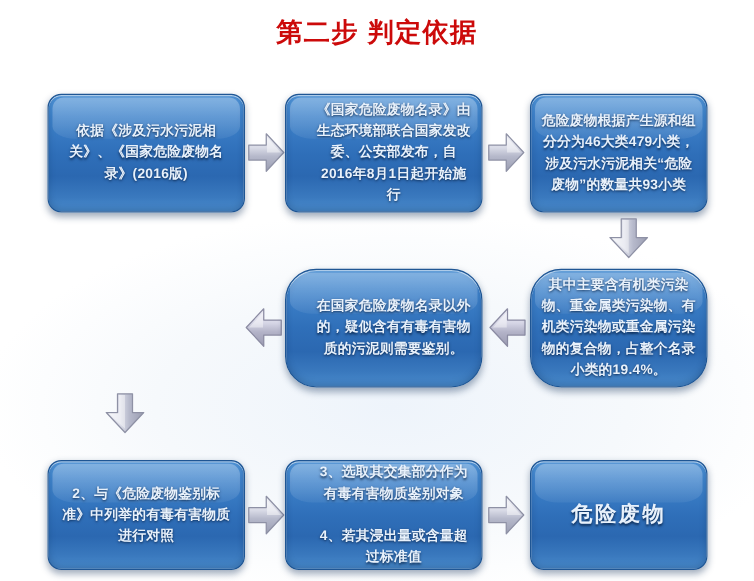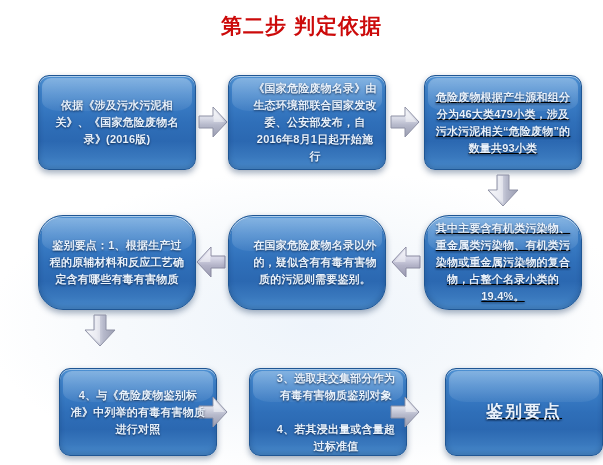--- a/index.html
+++ b/index.html
@@ -73,24 +73,24 @@
   .node .txt.big{
     font-size:17px;
     line-height:22px;
     letter-spacing:2px;
   }
   .node .txt.multi{ line-height:17px; }
 
   
   .c1{left:38px;  width:158px;}
   .c2{left:228px; width:158px;padding-left:24px;}
-  .c3{left:424px; width:158px;text-decoration:underline;}
+  .c3{left:424px; width:142px;}
   .r1{top:75px;  height:95px;}
   .r2{top:215px; height:95px;border-radius:25px;}
-  .r3{top:368px; height:88px;margin-left:21px;}
+  .r3{top:368px; height:88px;}
 
   
   .arrow{position:absolute;}
   .arrow svg{display:block;overflow:visible;}
 </style>
 </head>
 <body>
 
 <div id="canvas">
 
@@ -146,23 +146,20 @@
           <stop offset="38%" stop-color="#dcdee9"></stop>
           <stop offset="62%" stop-color="#b6b9cb"></stop>
           <stop offset="100%" stop-color="#9a9db1"></stop>
         </linearGradient>
       </defs>
       <path d="M12,1 L24,1 L24,16 L33,16 L18,32 L3,16 L12,16 Z" fill="url(#agD1)" stroke="#8e91a5" stroke-width="1" stroke-linejoin="round"></path>
       <path d="M13.2,2 L18,2 L18,29 L5,16.6 L13.2,16.6 Z" fill="rgba(255,255,255,.42)"></path>
     </svg>
   </div>
 
-  <div class="node c1 r2">
-    <span class="txt multi">鉴别要点：1、根据生产过程的原辅材料和反应工艺确定含有哪些有毒有害物质</span>
-  </div>
 
   <div class="arrow" style="left:196px;top:244px;">
     <svg width="30" height="36" viewBox="0 0 30 36">
       <defs>
         <linearGradient id="agL1" x1="0" y1="0" x2="0" y2="1">
           <stop offset="0%" stop-color="#f0f0f7"></stop>
           <stop offset="38%" stop-color="#d6d6e6"></stop>
           <stop offset="62%" stop-color="#b3b3c8"></stop>
           <stop offset="100%" stop-color="#9a9ab1"></stop>
         </linearGradient>
@@ -204,21 +201,21 @@
           <stop offset="62%" stop-color="#b6b9cb"></stop>
           <stop offset="100%" stop-color="#9a9db1"></stop>
         </linearGradient>
       </defs>
       <path d="M12,1 L24,1 L24,16 L33,16 L18,32 L3,16 L12,16 Z" fill="url(#agD2)" stroke="#8e91a5" stroke-width="1" stroke-linejoin="round"></path>
       <path d="M13.2,2 L18,2 L18,29 L5,16.6 L13.2,16.6 Z" fill="rgba(255,255,255,.42)"></path>
     </svg>
   </div>
 
   <div class="node c1 r3">
-    <span class="txt multi">4、与《危险废物鉴别标准》中列举的有毒有害物质进行对照</span>
+    <span class="txt multi">2、与《危险废物鉴别标准》中列举的有毒有害物质进行对照</span>
   </div>
 
   <div class="arrow" style="left:198px;top:394px;">
     <svg width="30" height="36" viewBox="0 0 30 36">
       <defs>
         <linearGradient id="agR3" x1="0" y1="0" x2="0" y2="1">
           <stop offset="0%" stop-color="#f3f4f8"></stop>
           <stop offset="38%" stop-color="#d8dae6"></stop>
           <stop offset="60%" stop-color="#b6b9cb"></stop>
           <stop offset="100%" stop-color="#9a9db1"></stop>
@@ -244,16 +241,16 @@
           <stop offset="60%" stop-color="#b6b9cb"></stop>
           <stop offset="100%" stop-color="#9a9db1"></stop>
         </linearGradient>
       </defs>
       <path d="M1,12 L15,12 L15,3 L29,18 L15,33 L15,24 L1,24 Z" fill="url(#agR4)" stroke="#8e91a5" stroke-width="1" stroke-linejoin="round"></path>
       <path d="M2,13.2 L15.6,13.2 L15.6,6 L26.8,18 L15.6,18 L15.6,13.2 Z" fill="rgba(255,255,255,.45)"></path>
     </svg>
   </div>
 
   <div class="node c3 r3">
-    <span class="txt big">鉴别要点</span>
+    <span class="txt big">危险废物</span>
   </div>
 
 </div>
 
 </body></html>

